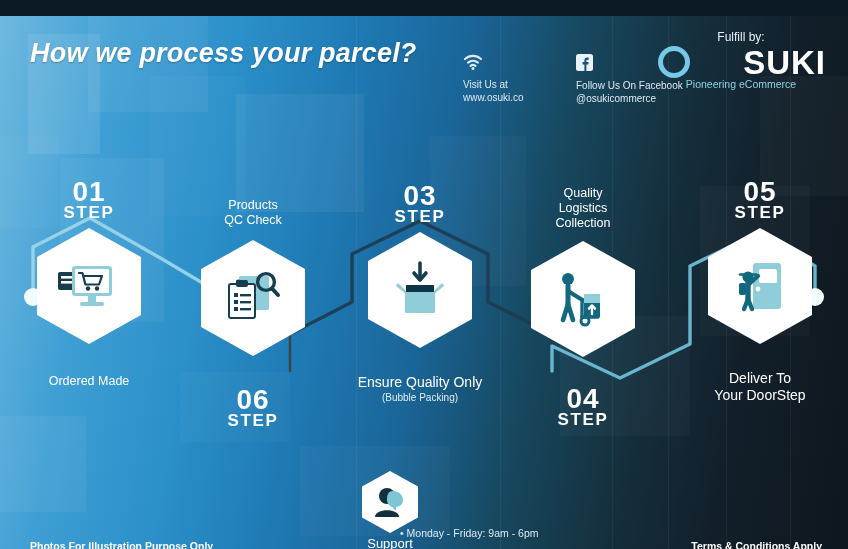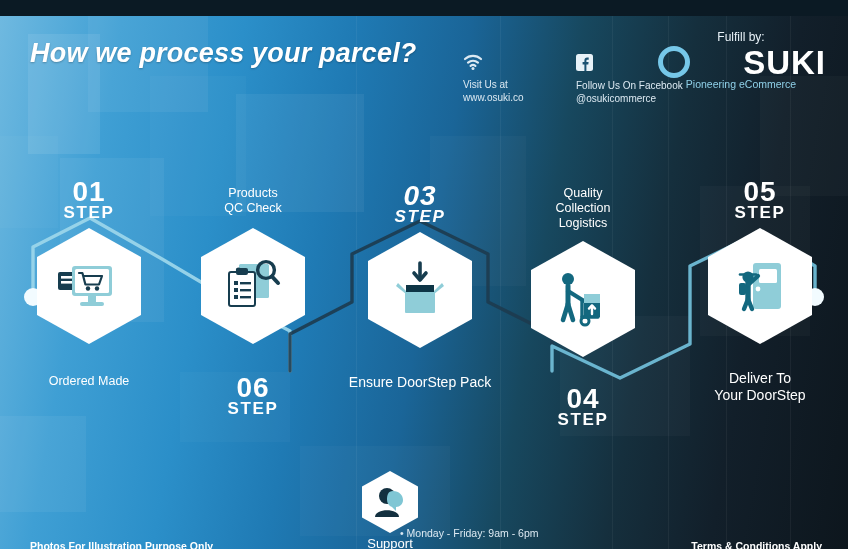--- a/index.html
+++ b/index.html
@@ -181,21 +181,21 @@
           <rect x="22" y="42" width="24" height="4" rx="2" fill="#8fcdd8"></rect>
           <path d="M21,13 L24.4,13 L27.4,24.5 L41,24.5 L44,16 L26,16" fill="none" stroke="#173d4f" stroke-width="2.2" stroke-linejoin="round" stroke-linecap="round"></path>
           <circle cx="30" cy="28.5" r="2.2" fill="#173d4f"></circle>
           <circle cx="39" cy="28.5" r="2.2" fill="#173d4f"></circle>
         </svg>
       </div>
     </div>
     <div class="caption" style="margin-top:30px;">Ordered Made</div>
   </div>
 
-  <div class="step" style="left:168px; top:170px;">
+  <div class="step" style="left:168px; top:182px;">
     <div style="margin-bottom:12px;">
       <div class="caption">Products</div>
       <div class="caption">QC Check</div>
     </div>
     <div class="hexwrap">
       <div class="hex"></div>
       <div class="hexicon">
         <svg width="60" height="56" viewBox="0 0 60 56">
           <rect x="16" y="6" width="30" height="34" rx="1.5" fill="#8fcdd8"></rect>
           <rect x="6" y="14" width="26" height="34" rx="2" fill="#ffffff" stroke="#173d4f" stroke-width="2"></rect>
@@ -214,47 +214,48 @@
         </svg>
       </div>
     </div>
     <div class="numblock" style="margin-top:30px;">
       <div class="num">06</div>
       <div class="numlabel">STEP</div>
     </div>
   </div>
 
   <div class="step" style="left:335px; top:166px;">
-    <div class="numblock" style="margin-bottom:8px;font-style:italic;">
+    <div class="numblock" style="margin-bottom:8px;">
       <div class="num">03</div>
       <div class="numlabel">STEP</div>
     </div>
     <div class="hexwrap">
       <div class="hex"></div>
       <div class="hexicon">
         <svg width="60" height="58" viewBox="0 0 60 58">
           <line x1="30" y1="2" x2="30" y2="15" stroke="#173d4f" stroke-width="3.6" stroke-linecap="round"></line>
           <path d="M24,12 L30,19 L36,12" fill="none" stroke="#173d4f" stroke-width="3.6" stroke-linejoin="round" stroke-linecap="round"></path>
           <path d="M8,22 L16,30 L16,33 L6,25 Z" fill="#8fcdd8"></path>
           <path d="M52,22 L44,30 L44,33 L54,25 Z" fill="#8fcdd8"></path>
           <rect x="16" y="24" width="28" height="8" fill="#0e3546"></rect>
           <rect x="15" y="31" width="30" height="21" rx="1" fill="#8fcdd8"></rect>
         </svg>
       </div>
     </div>
     <div style="margin-top:26px;">
-      <div class="caption big">Ensure DoorStep Pack</div>
+      <div class="caption big">Ensure Quality Only</div>
+      <div class="subcap">(Bubble Packing)</div>
     </div>
   </div>
 
   <div class="step" style="left:498px; top:170px;">
     <div style="margin-bottom:10px;">
       <div class="caption">Quality</div>
+      <div class="caption">Logistics</div>
       <div class="caption">Collection</div>
-      <div class="caption">Logistics</div>
     </div>
     <div class="hexwrap">
       <div class="hex"></div>
       <div class="hexicon">
         <svg width="58" height="58" viewBox="0 0 58 58">
           <circle cx="14" cy="9" r="6" fill="#13687f"></circle>
           <path d="M14,16 L14,34" stroke="#13687f" stroke-width="5" stroke-linecap="round"></path>
           <path d="M14,34 L9,50" stroke="#13687f" stroke-width="4.6" stroke-linecap="round"></path>
           <path d="M14,34 L19,50" stroke="#13687f" stroke-width="4.6" stroke-linecap="round"></path>
           <path d="M14,21 L30,31" stroke="#13687f" stroke-width="4.2" stroke-linecap="round"></path>

